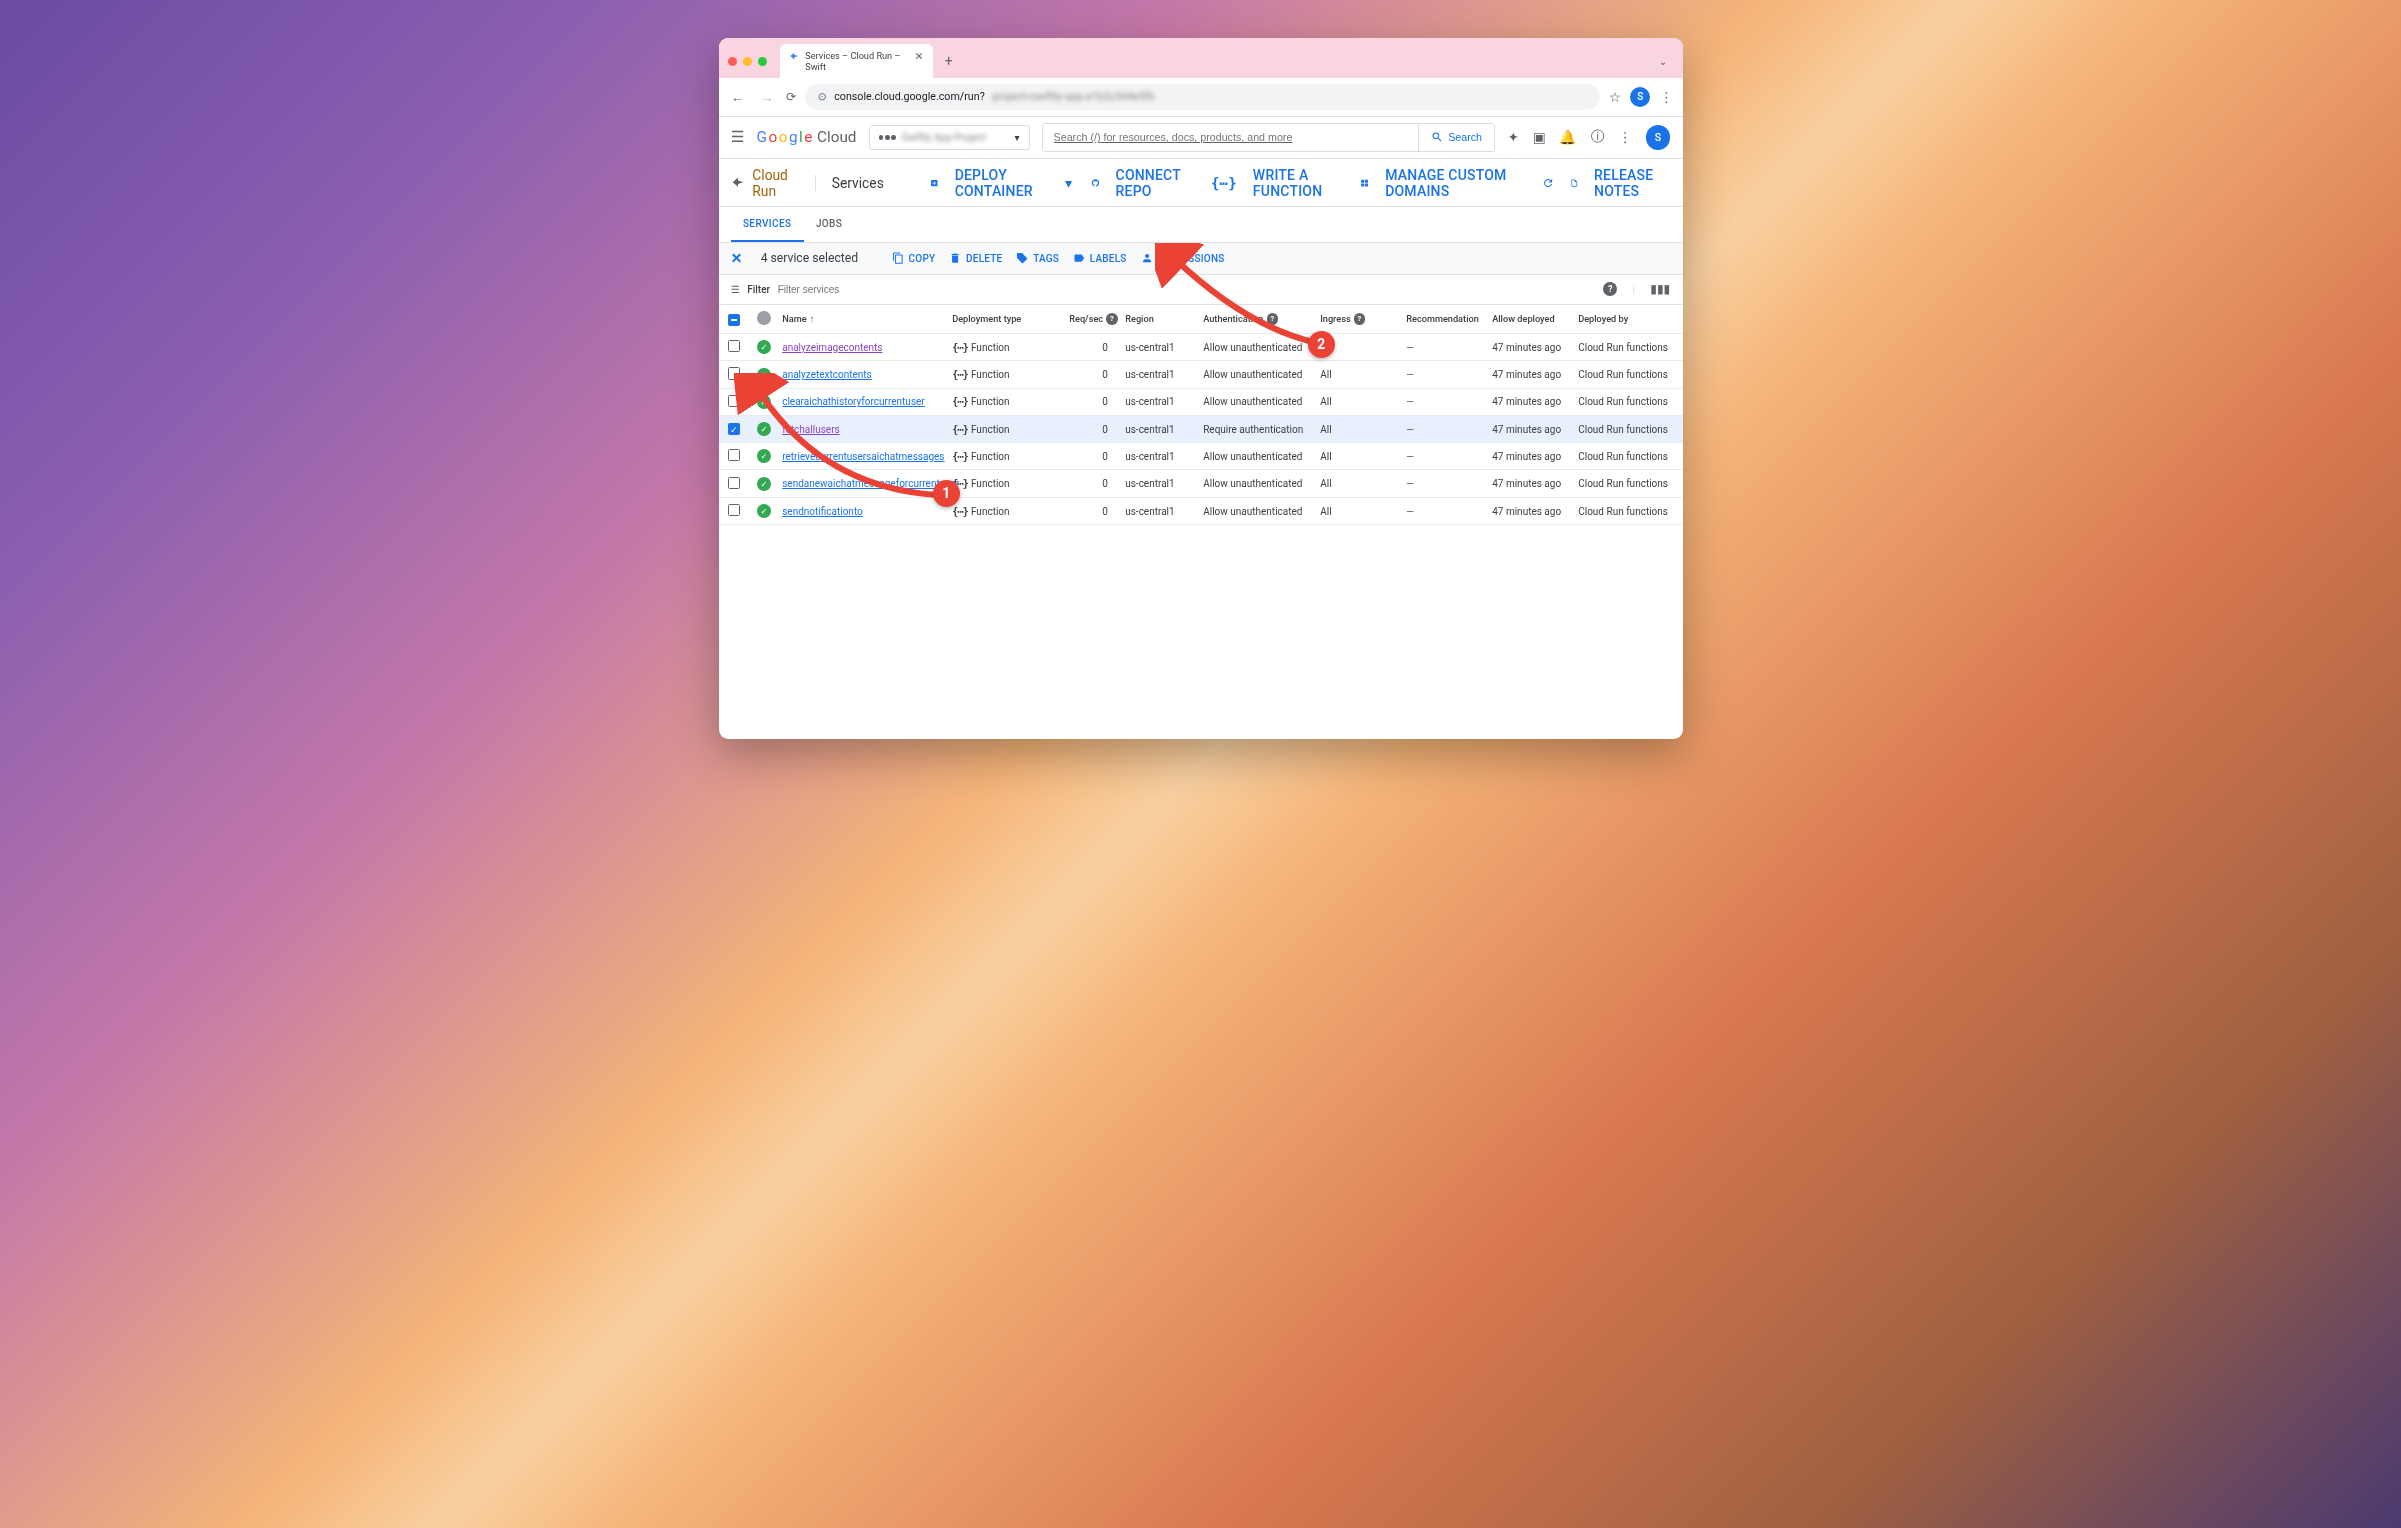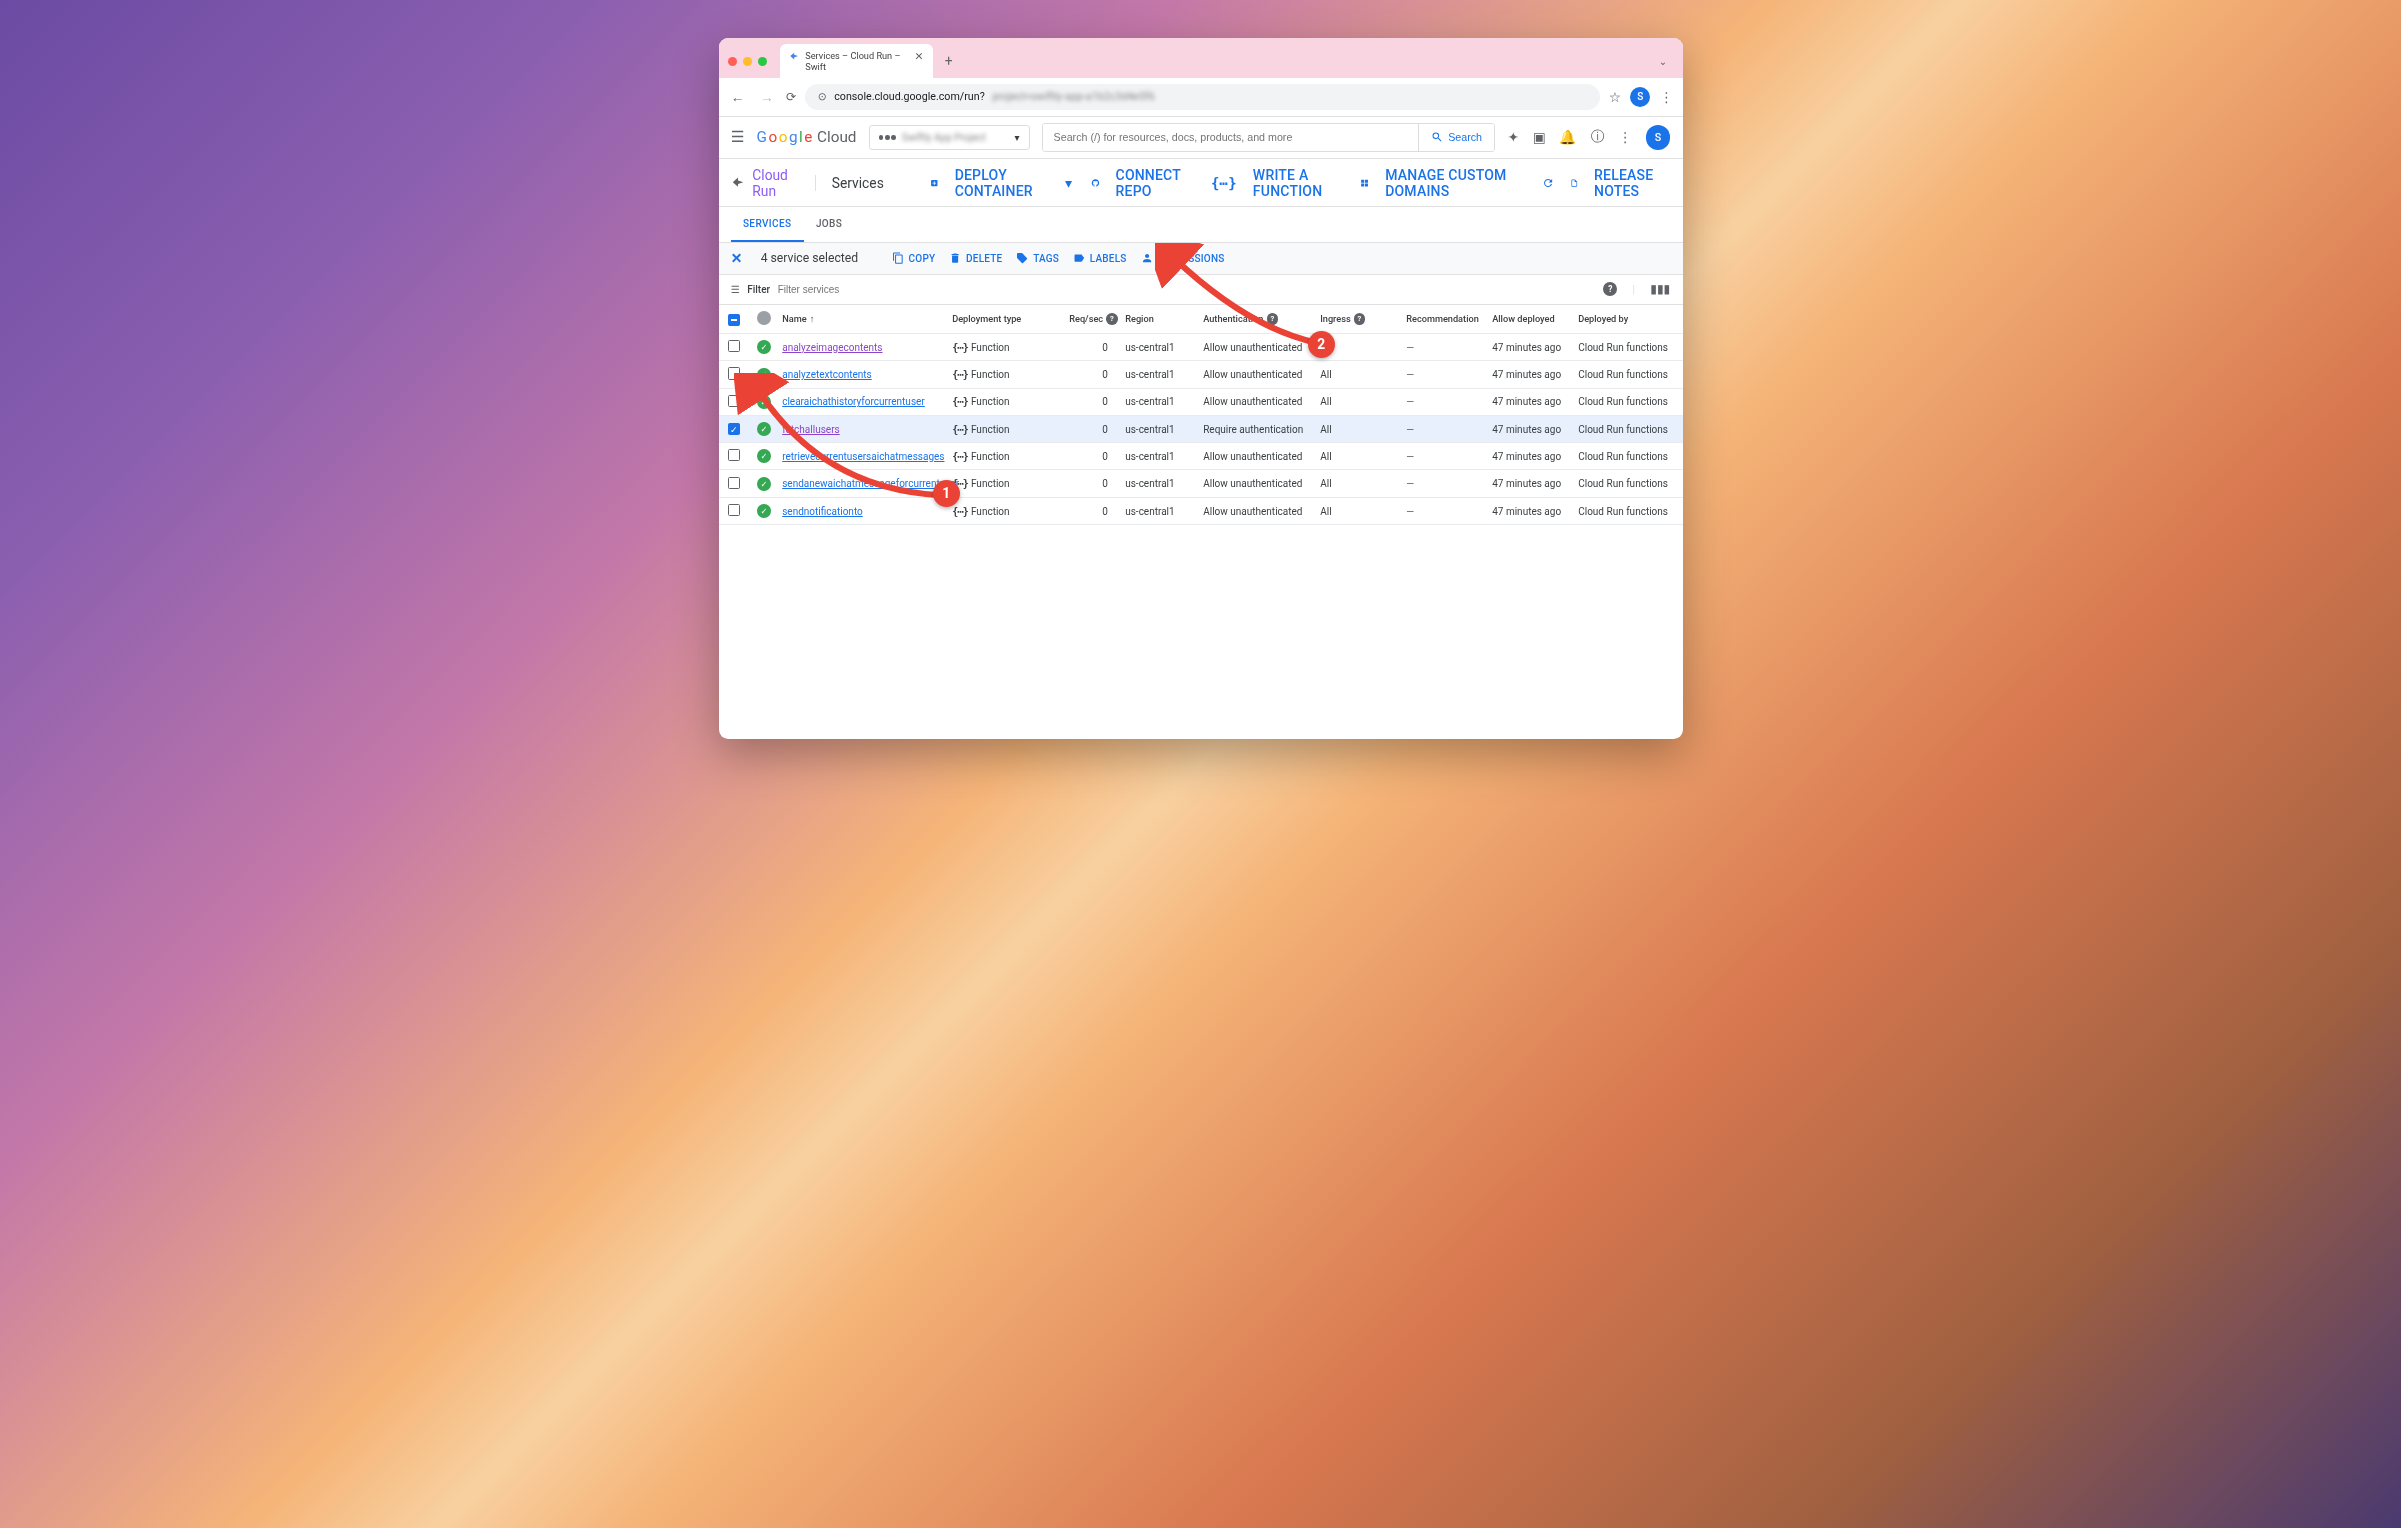--- a/index.html
+++ b/index.html
@@ -114,20 +114,21 @@
   border-radius: 3.1px;
   overflow: hidden;
 }
 .search-input {
   flex: 1;
   border: none;
   padding: 7.6px 10.7px;
   font-size: 10.7px;
   color: #5f6368;
   outline: none;
+  text-decoration: underline;
 }
 .search-btn {
   background: #fff;
   border: none;
   border-left: 0.8px solid #dadce0;
   padding: 0 12.2px;
   display: flex;
   align-items: center;
   gap: 4.6px;
   color: #1a73e8;
@@ -147,21 +148,21 @@
 
 .service-bar {
   display: flex;
   align-items: center;
   padding: 7.6px 12.2px;
   gap: 15.3px;
   border-bottom: 0.8px solid #e0e0e0;
 }
 .cloudrun-logo { display: flex; align-items: center; gap: 7.6px; }
 .cloudrun-icon { width: 18.4px; height: 18.4px; }
-.cloudrun-title { font-size: 13.8px; color: #8b5cf6; }
+.cloudrun-title { font-size: 13.8px; color: #a16207; }
 .service-subtitle { font-size: 13.8px; color: #3c4043; padding-left: 15.3px; border-left: 0.8px solid #e0e0e0; }
 .action-buttons { display: flex; gap: 18.4px; margin-left: 31px; }
 .action-btn {
   display: flex; align-items: center; gap: 16px;
   color: #1a73e8; font-size: 14px; font-weight: 500;
   cursor: pointer; text-transform: uppercase;
   letter-spacing: 0.2px;
 }
 .action-btn svg { width: 12.2px; height: 12.2px; }
 .service-bar-right { margin-left: auto; display: flex; gap: 15.3px; align-items: center; }

